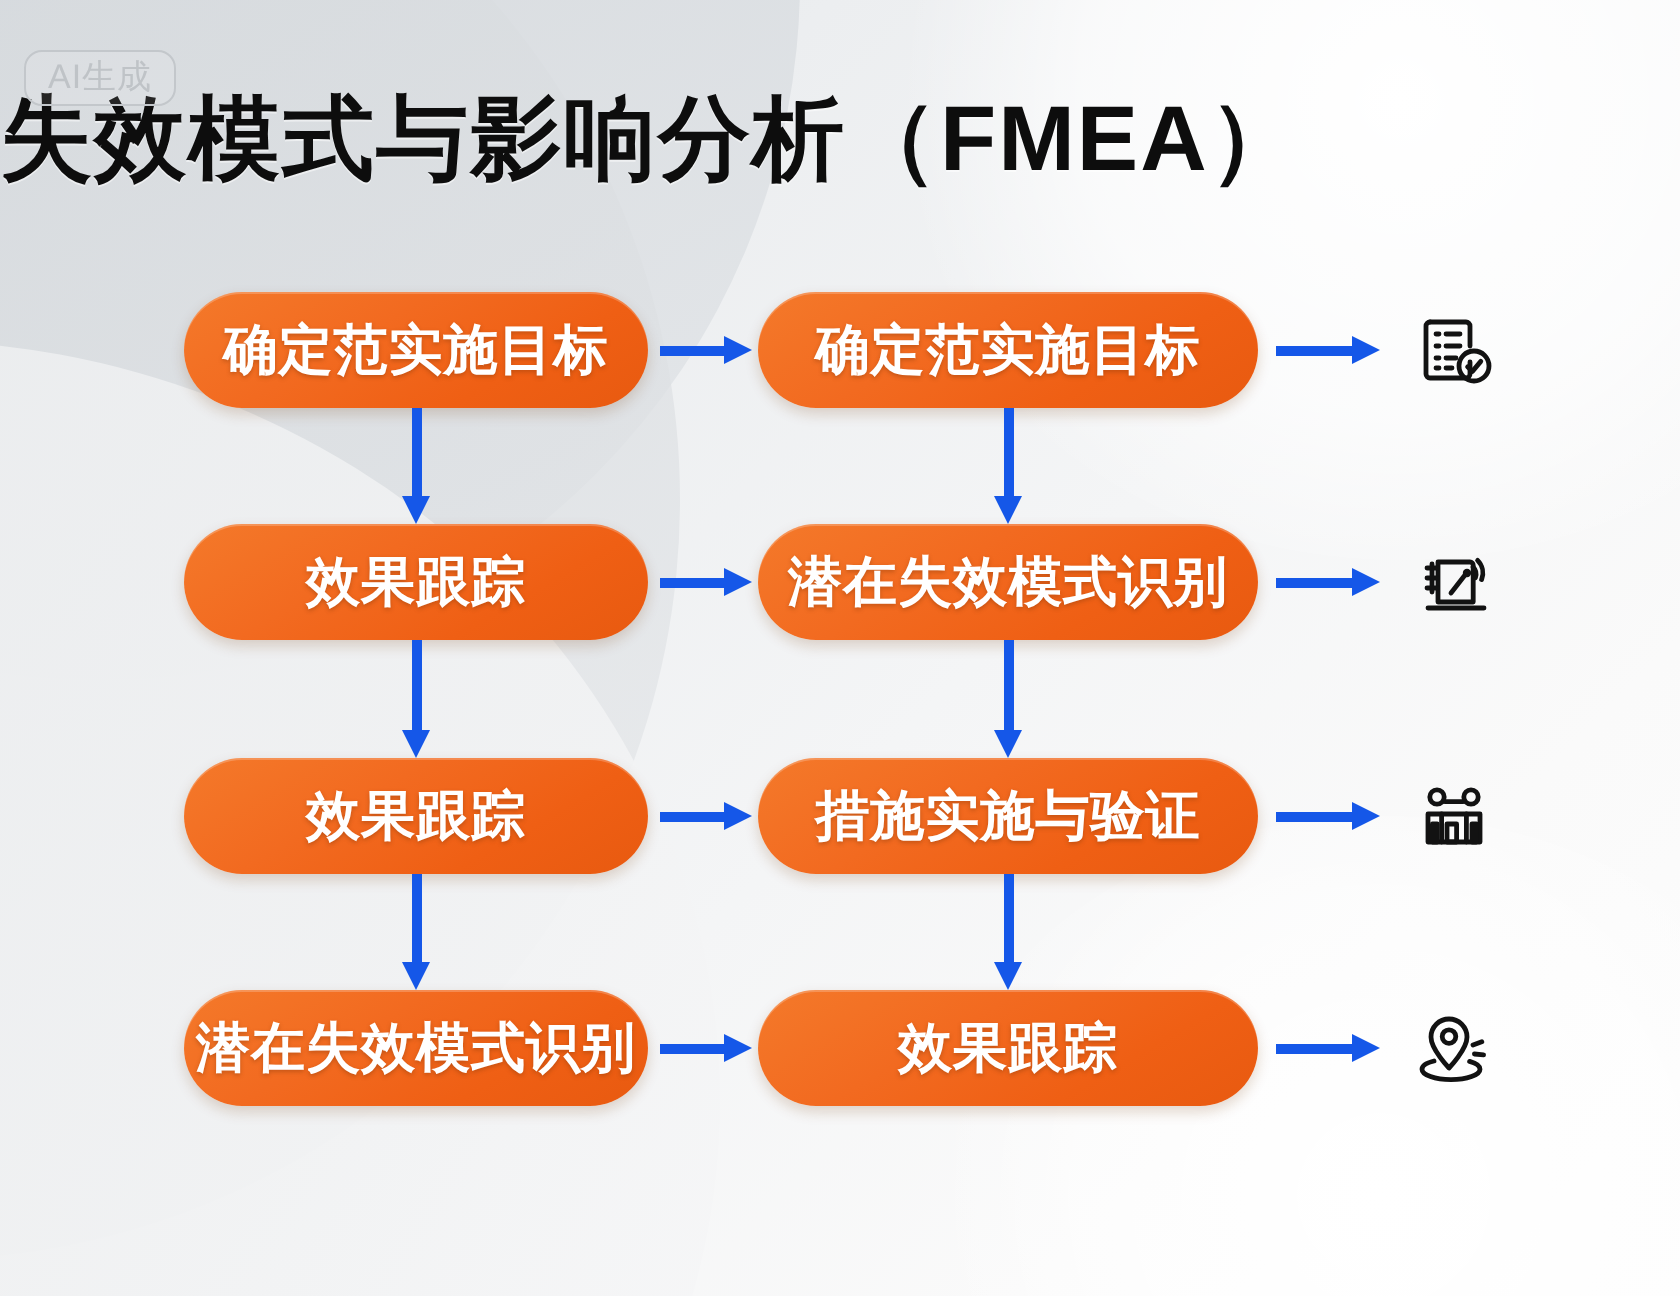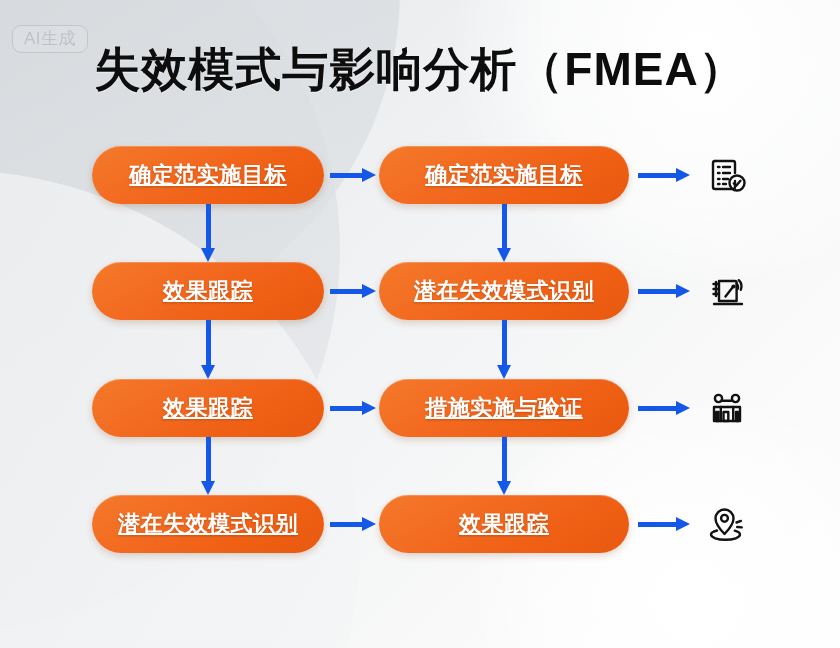--- a/index.html
+++ b/index.html
@@ -92,21 +92,20 @@
     z-index: 6;
     white-space: nowrap;
   }
 
   
   #page-title {
     position: absolute;
     left: 0;
     top: 46px;
     width: 840px;
-    text-align: center;
     font-size: 46px;
     font-weight: bold;
     color: #0d0d0d;
     letter-spacing: 1px;
     line-height: 1;
     z-index: 5;
     text-shadow: 0 1px 0 rgba(255,255,255,.5);
   }
 
   
@@ -135,26 +134,25 @@
   .node {
     position: absolute;
     height: 58px;
     border-radius: 29px;
     background: linear-gradient(150deg, #f4792a 0%, #f26a20 38%, #ef5f14 70%, #e85a10 100%);
     box-shadow: 0 3px 7px rgba(120,60,10,.20), inset 0 1px 0 rgba(255,255,255,.22);
     display: flex;
     align-items: center;
     justify-content: center;
     color: #ffffff;
-    font-size: 22px;
+    font-size: 27px;
     font-weight: bold;
     letter-spacing: .5px;
     white-space: nowrap;
     text-shadow: 0 1px 2px rgba(140,60,10,.45);
-    text-decoration: underline;
   }
   .node.left  { left: 92px;  width: 232px; }
   .node.right { left: 379px; width: 250px; }
 
   
   .arrow-h {
     position: absolute;
     top: 22px;
     height: 14px;
   }

